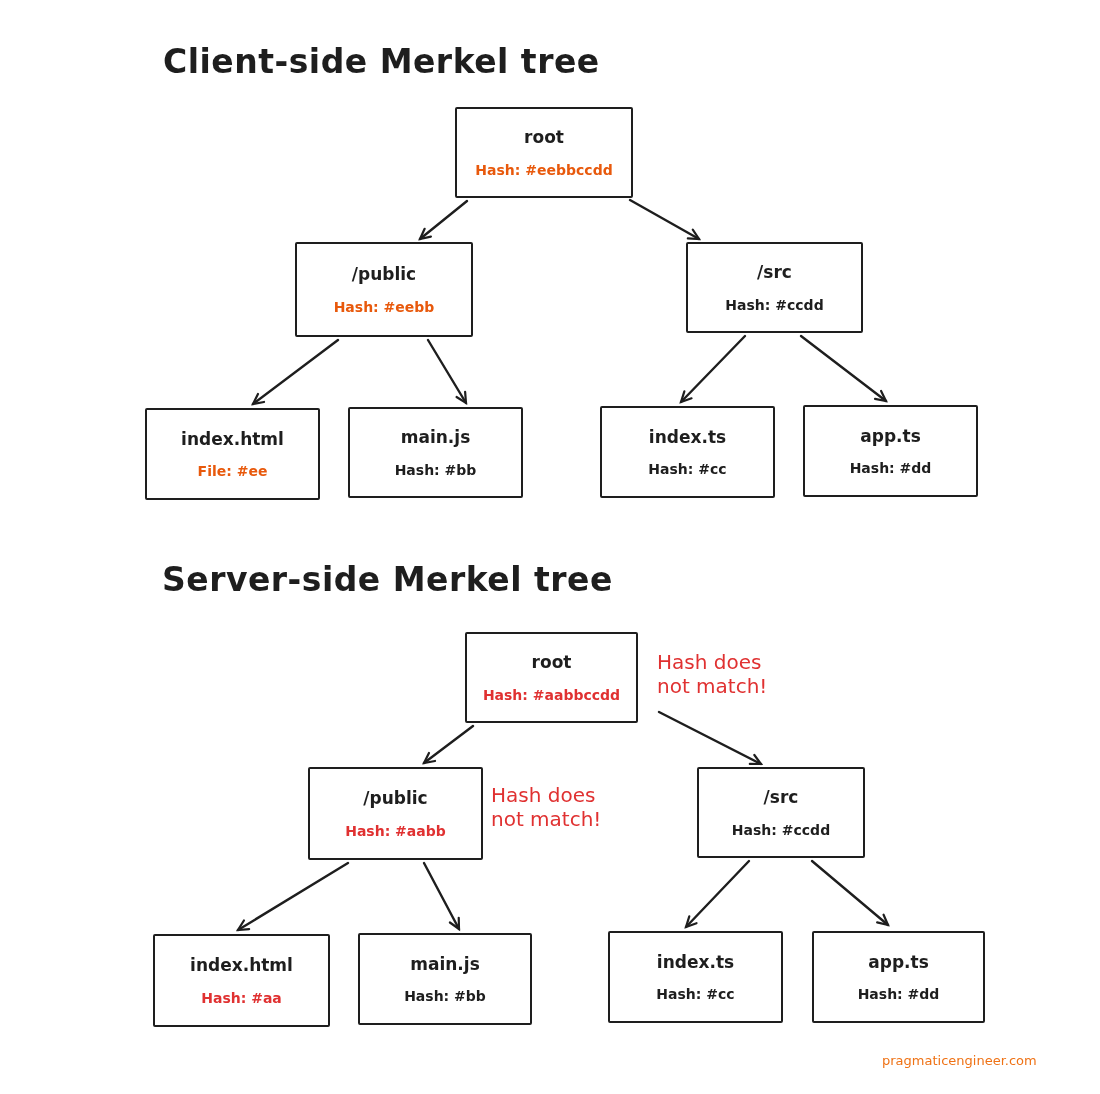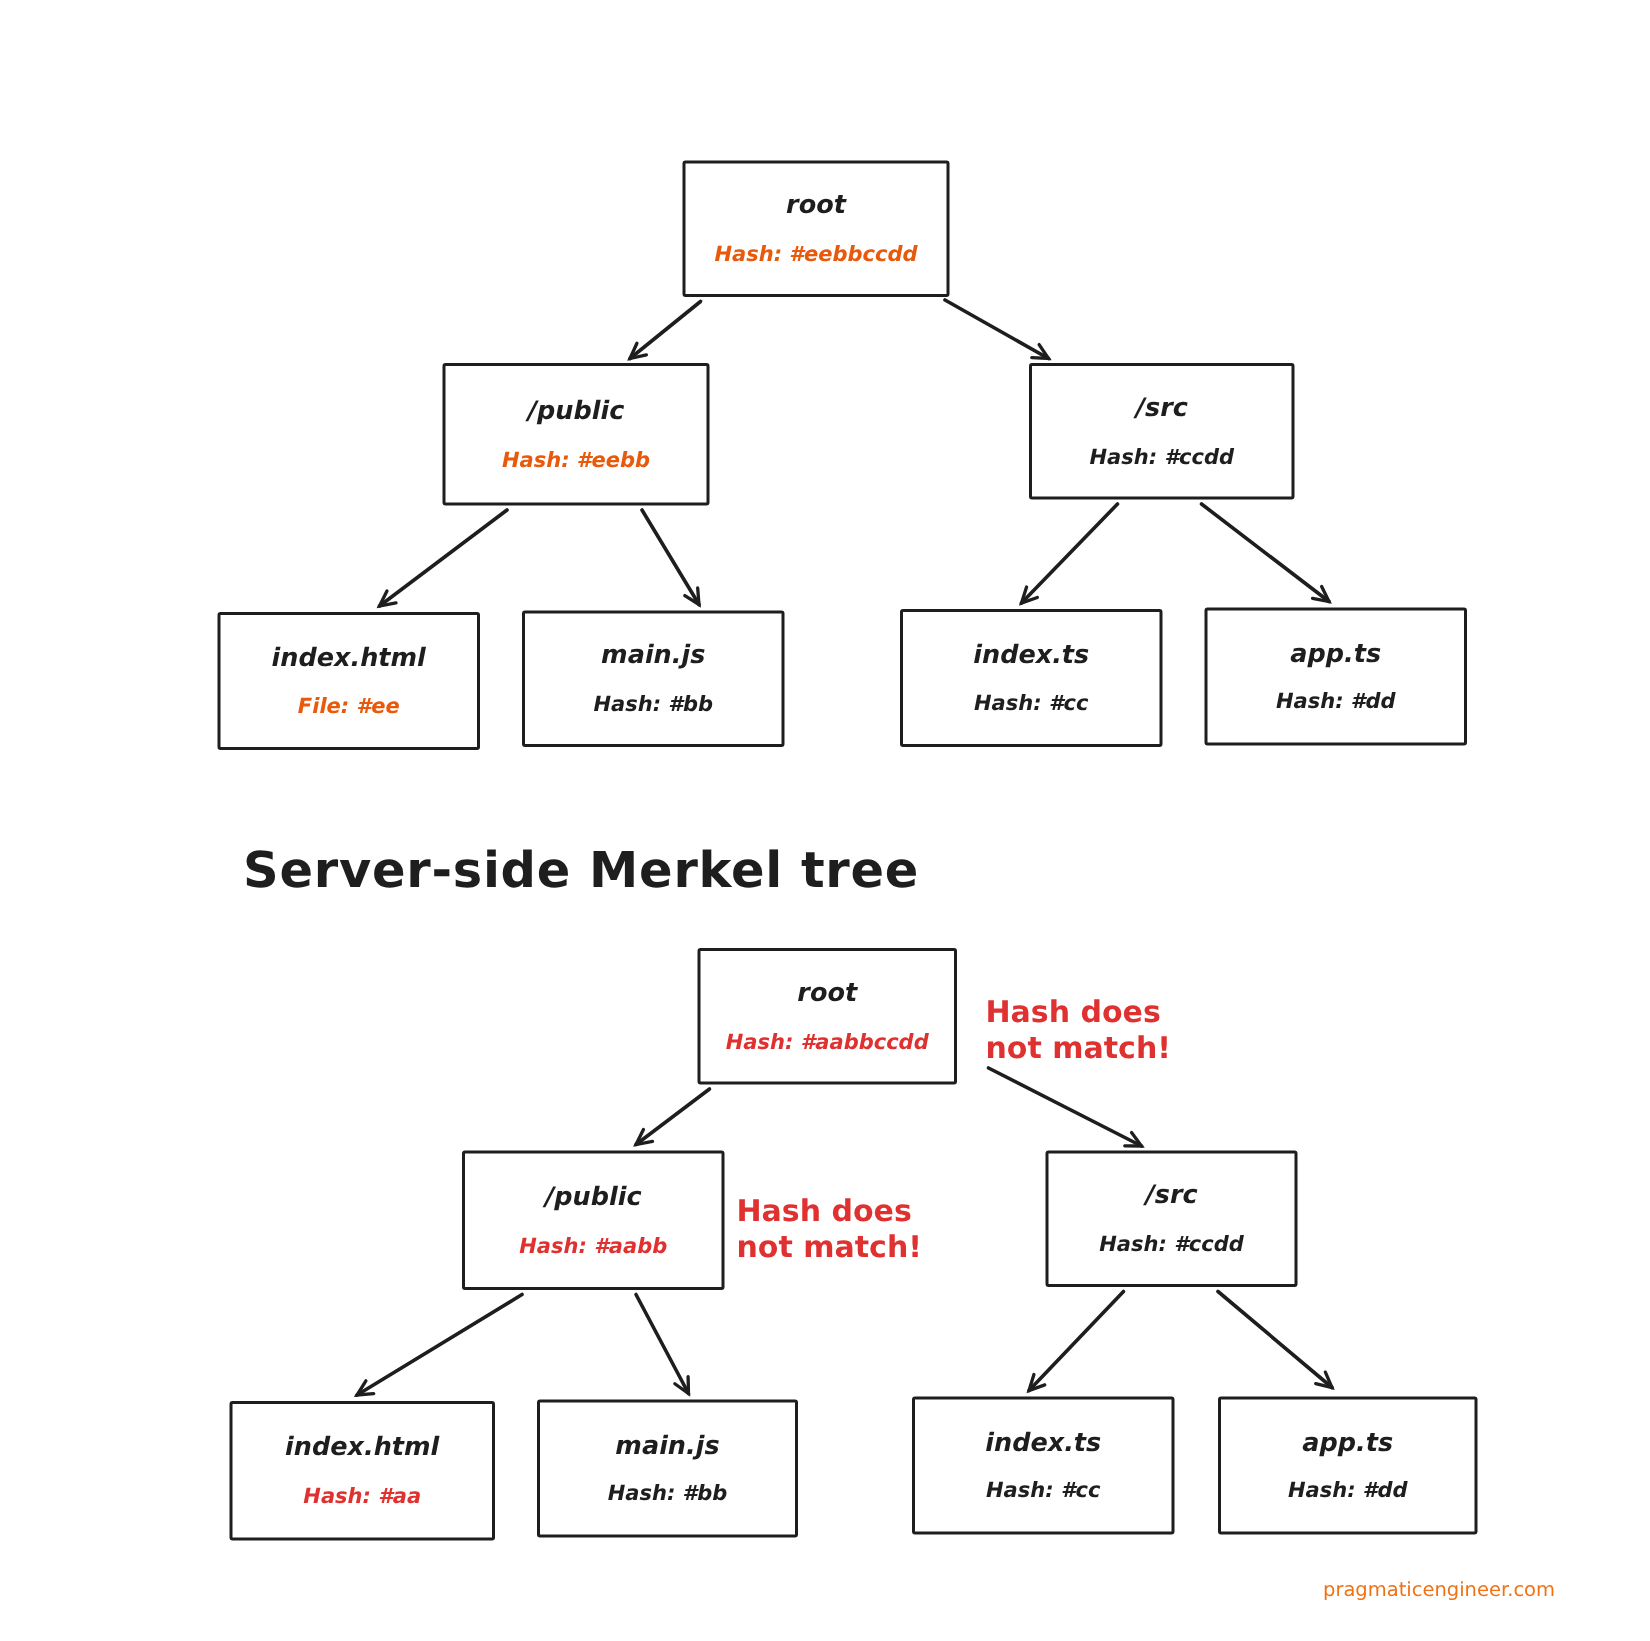--- a/index.html
+++ b/index.html
@@ -10,21 +10,21 @@
   .tree-title{
     position:absolute;font-size:33px;font-weight:700;letter-spacing:.5px;
     color:var(--ink,#1e1e1e);white-space:nowrap;
   }
   #title-client{left:163px;top:42px;}
   #title-server{left:162px;top:560px;text-align:right;}
 
   .node{
     position:absolute;border:2.4px solid var(--ink,#1e1e1e);border-radius:2px;
     background:#fff;display:flex;flex-direction:column;align-items:center;
-    justify-content:space-evenly;padding:4px 0;box-sizing:border-box;font-style:italic;
+    justify-content:space-evenly;padding:4px 0;box-sizing:border-box;
   }
   .node-label{font-size:17px;font-weight:600;color:var(--ink,#1e1e1e);white-space:nowrap;}
   .node-hash{font-size:14px;font-weight:600;white-space:nowrap;}
   .hl-orange{color:var(--orange,#e8590c);}
   .hl-red{color:var(--red,#e03131);}
   .hl-none{color:var(--ink,#1e1e1e);}
 
   
   #c-root      {left:455px;top:107px;width:178px;height:91px;}
   #c-public    {left:295px;top:242px;width:178px;height:95px;}
@@ -37,22 +37,22 @@
   
   #s-root      {left:465px;top:632px;width:173px;height:91px;}
   #s-public    {left:308px;top:767px;width:175px;height:93px;}
   #s-src       {left:697px;top:767px;width:168px;height:91px;}
   #s-index-html{left:153px;top:934px;width:177px;height:93px;}
   #s-main-js   {left:358px;top:933px;width:174px;height:92px;}
   #s-index-ts  {left:608px;top:931px;width:175px;height:92px;}
   #s-app-ts    {left:812px;top:931px;width:173px;height:92px;}
 
   .annotation{
-    position:absolute;color:var(--red,#e03131);font-size:20px;font-weight:700;
-    line-height:24px;white-space:nowrap;margin-top:12px;
+    position:absolute;color:var(--red,#e03131);font-size:20px;font-weight:400;
+    line-height:24px;white-space:nowrap;
   }
   #ann-root  {left:657px;top:650px;}
   #ann-public{left:491px;top:783px;}
   #file-sync {left:130px;top:1037px;font-size:24px;}
 
   #watermark{
     position:absolute;left:882px;top:1053px;font-size:13px;font-weight:400;
     color:var(--watermark,#ef7215);white-space:nowrap;
   }
 
@@ -80,20 +80,21 @@
     <line x1="801" y1="336" x2="886" y2="401" marker-end="url(#ah)"></line>
 
     <line x1="473" y1="726" x2="424" y2="763" marker-end="url(#ah)"></line>
     <line x1="659" y1="712" x2="761" y2="764" marker-end="url(#ah)"></line>
     <line x1="348" y1="863" x2="238" y2="930" marker-end="url(#ah)"></line>
     <line x1="424" y1="863" x2="459" y2="929" marker-end="url(#ah)"></line>
     <line x1="749" y1="861" x2="686" y2="927" marker-end="url(#ah)"></line>
     <line x1="812" y1="861" x2="888" y2="925" marker-end="url(#ah)"></line>
   </svg>
 
+  <div class="tree-title" id="title-client">Client-side Merkel tree</div>
   <div class="tree-title" id="title-server">Server-side Merkel tree</div>
 
   <div class="node" id="c-root">
     <div class="node-label">root</div>
     <div class="node-hash hl-orange">Hash: #eebbccdd</div>
   </div>
   <div class="node" id="c-public">
     <div class="node-label">/public</div>
     <div class="node-hash hl-orange">Hash: #eebb</div>
   </div>

